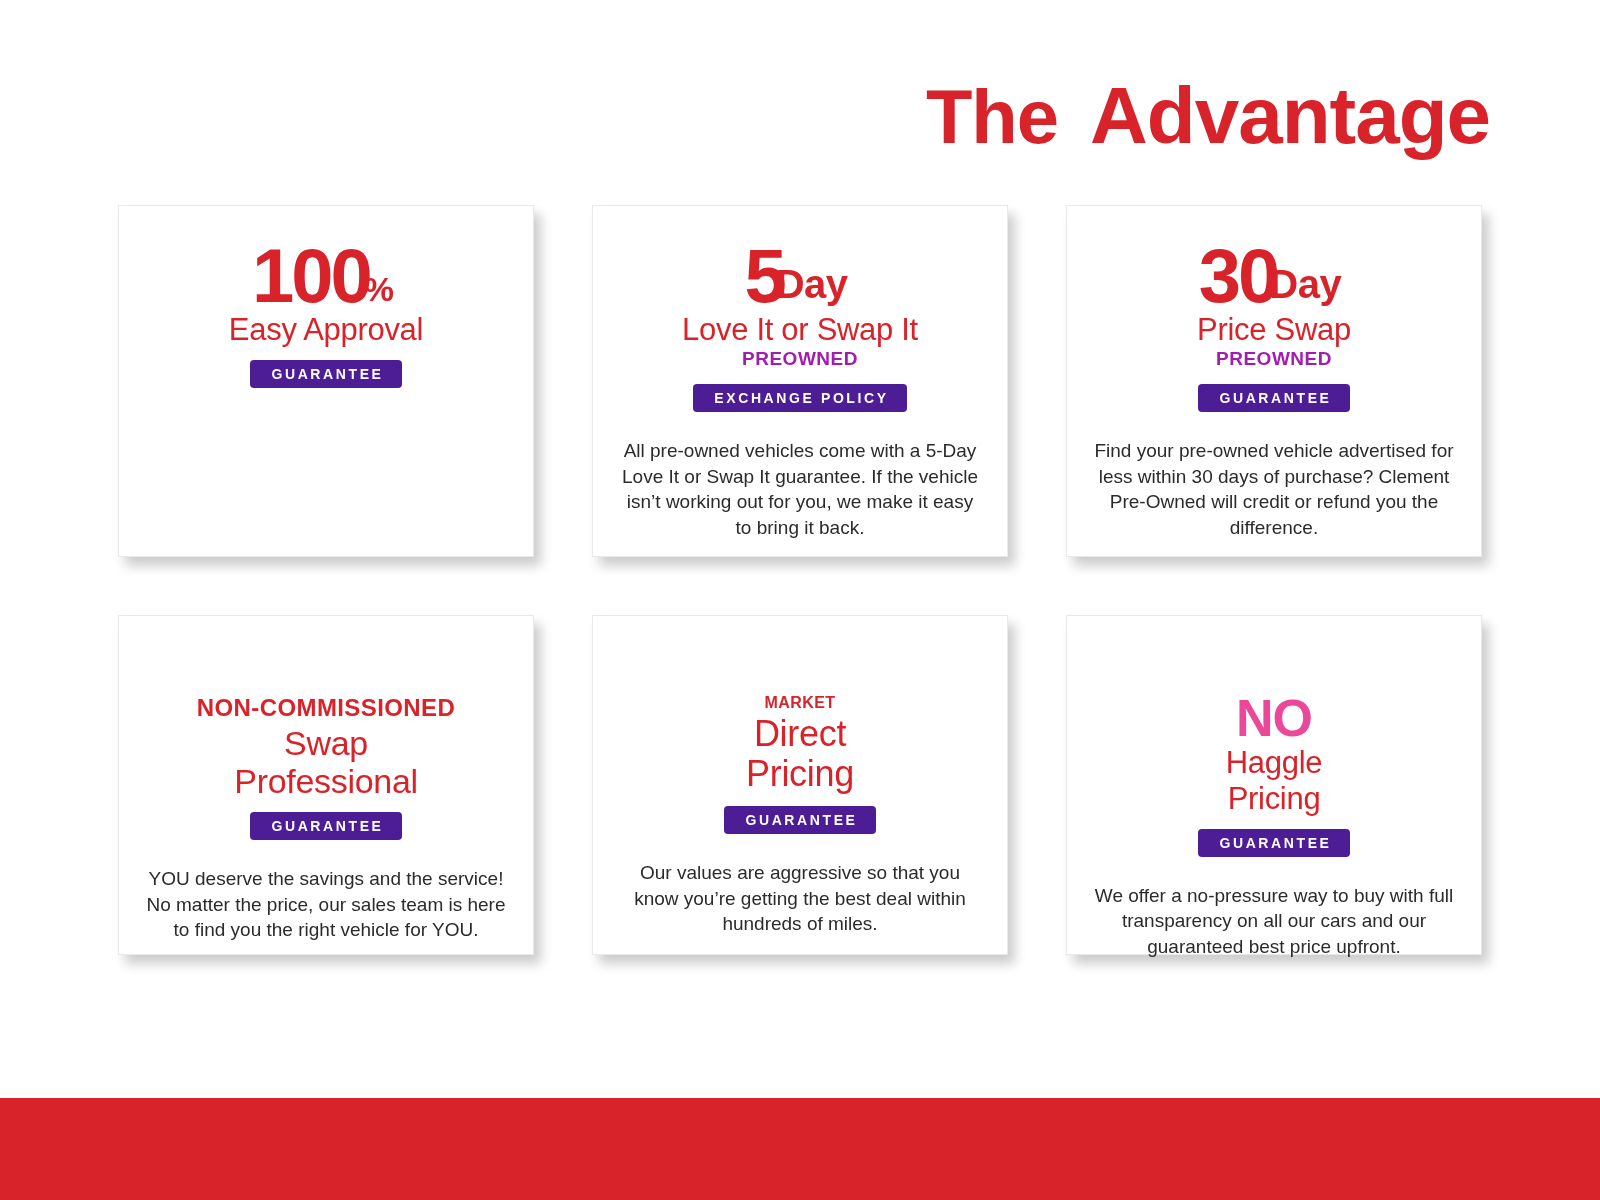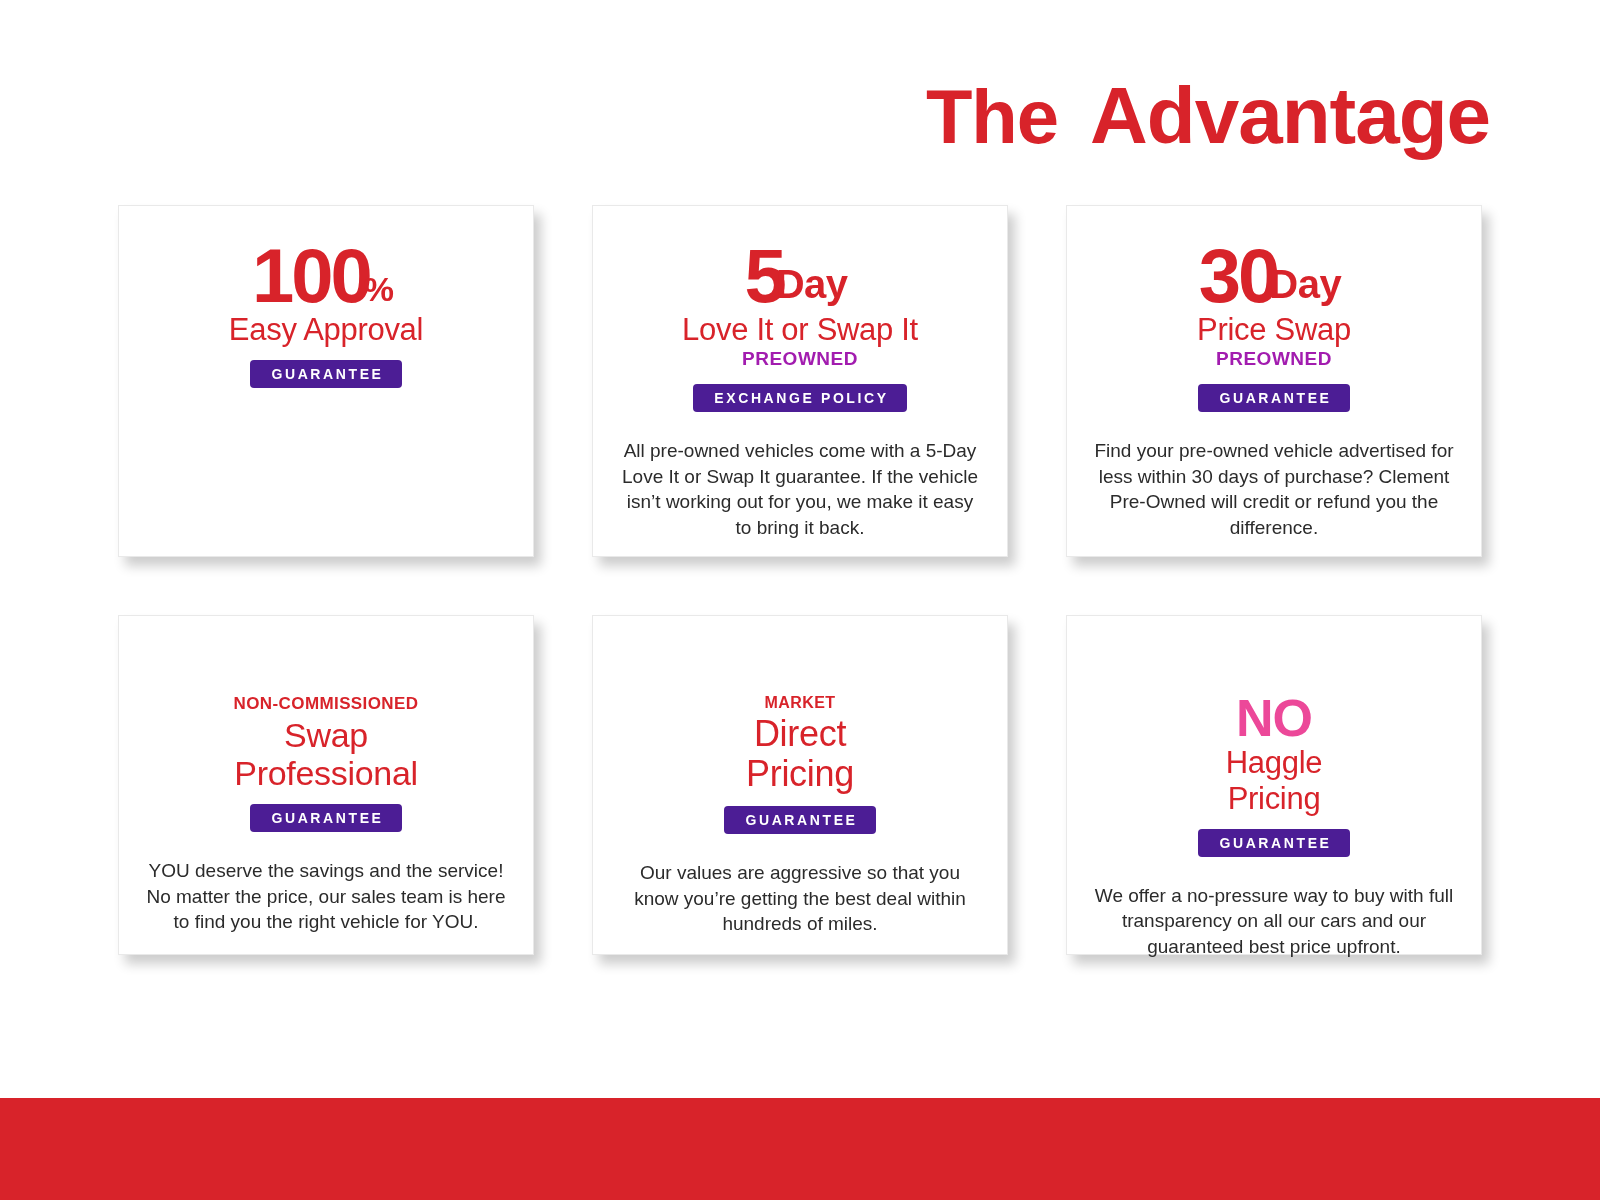--- a/index.html
+++ b/index.html
@@ -116,21 +116,21 @@
     color: #a21caf;
     font-weight: bold;
     font-size: 19px;
     letter-spacing: 0.5px;
     text-align: center;
     margin-top: 2px;
   }
   .eyebrow {
     color: #d8232a;
     font-weight: bold;
-    font-size: 17px;
+    font-size: 24px;
     letter-spacing: 0.4px;
     text-align: center;
   }
   .eyebrow.small {
     font-size: 16px;
   }
   .headline.lg {
     font-size: 34px;
     line-height: 1.0;
   }

